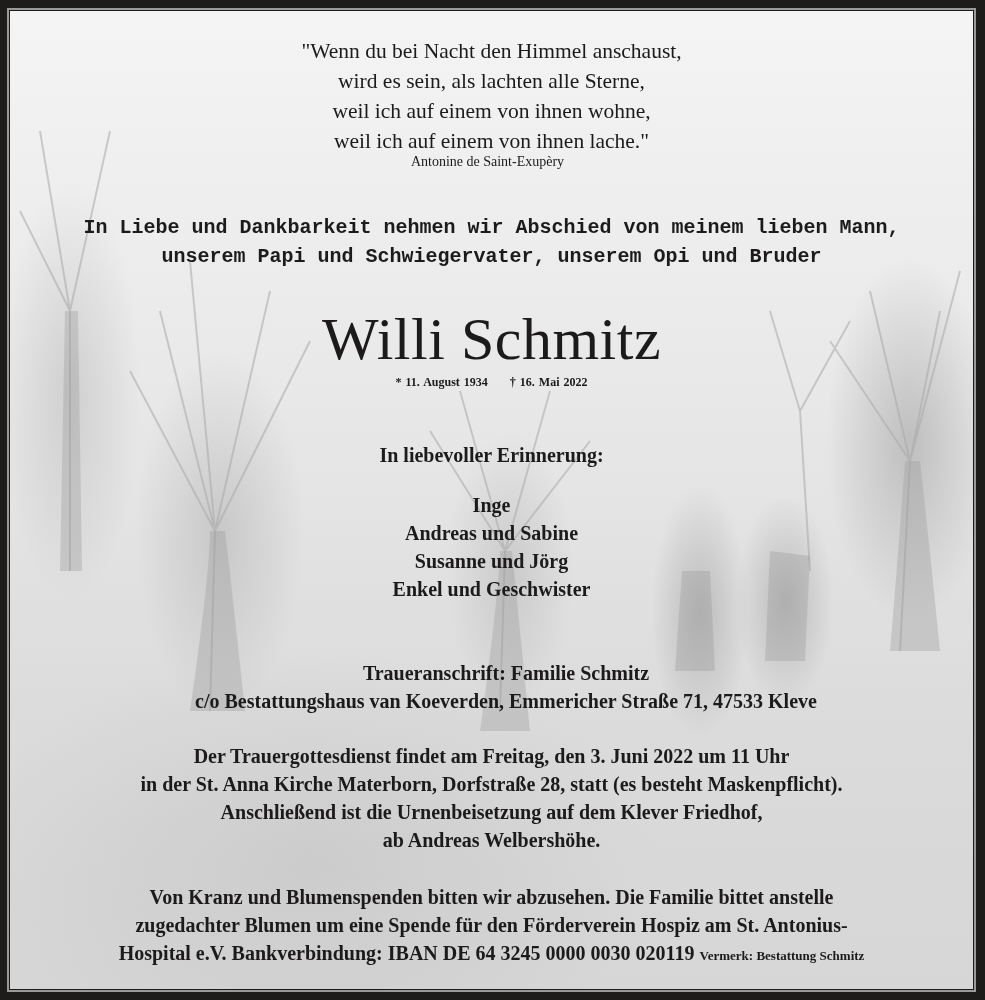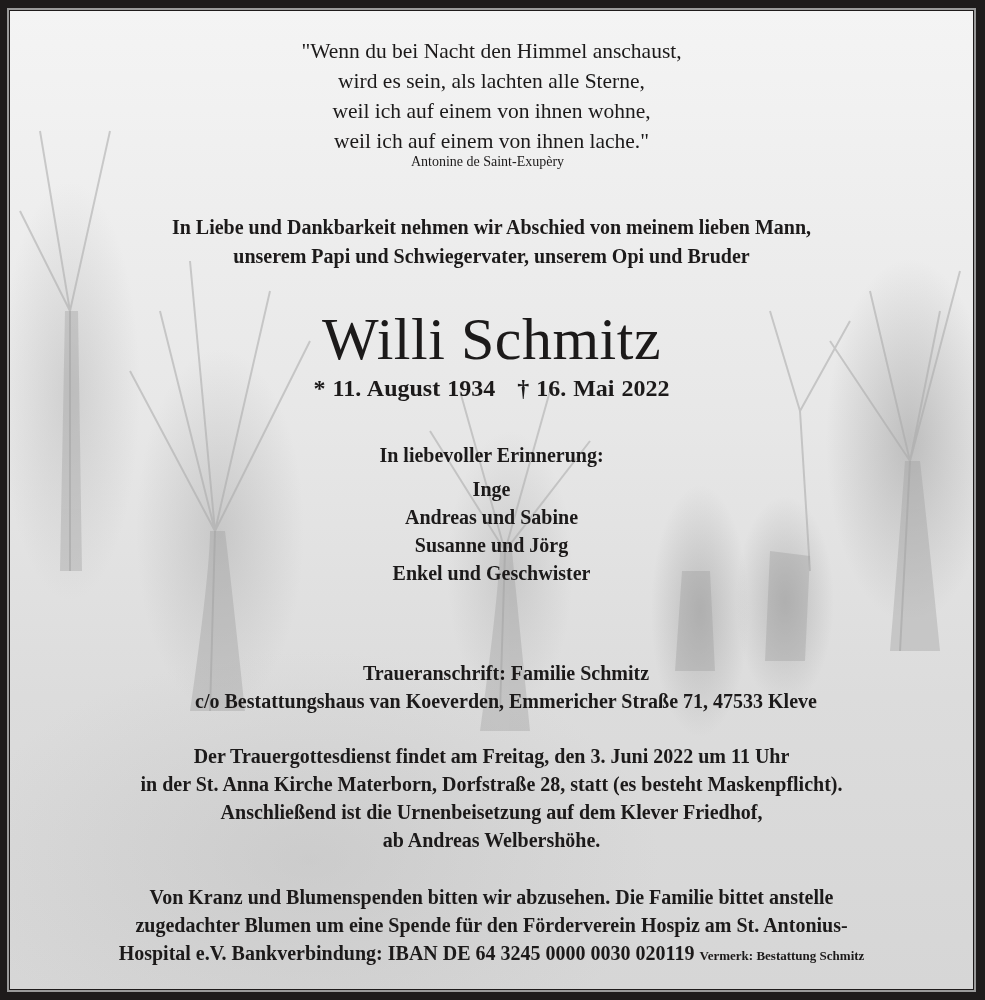--- a/index.html
+++ b/index.html
@@ -35,37 +35,37 @@
   }
   .quote {
     position: absolute; left: 0; right: 0; top: 25px;
     font-size: 21.5px; line-height: 30px; font-weight: normal;
   }
   .quote-author {
     position: absolute; left: 0; right: 8px; top: 143px; font-size: 14px;
   }
   .intro {
     position: absolute; left: 0; right: 0; top: 202px;
-    font-size: 20px; line-height: 29px; font-weight: bold;
+    font-size: 20px; line-height: 29px; font-weight: bold; font-family: Liberation Mono, monospace;
   }
   .name {
     position: absolute; left: 0; right: 0; top: 294px;
     font-size: 60px; line-height: 68px; font-weight: normal; letter-spacing: 0.5px;
   }
   .dates {
     position: absolute; left: 0; right: 0; top: 364px;
-    font-size: 24px; font-weight: bold; word-spacing: 1px;
+    font-size: 12px; font-weight: bold; word-spacing: 1px;
   }
   .dates .gap { display: inline-block; width: 22px; }
   .memory-heading {
     position: absolute; left: 0; right: 0; top: 433px;
     font-size: 20px; font-weight: bold;
   }
   .mourners {
-    position: absolute; left: 0; right: 0; top: 464px;
+    position: absolute; left: 0; right: 0; top: 480px;
     font-size: 20px; line-height: 28px; font-weight: bold;
   }
   .address {
     position: absolute; left: 0; right: 0; top: 648px;
     font-size: 20px; line-height: 28px; font-weight: bold; padding-left: 29px;
   }
   .service {
     position: absolute; left: 0; right: 0; top: 731px;
     font-size: 20px; line-height: 28px; font-weight: bold;
   }

